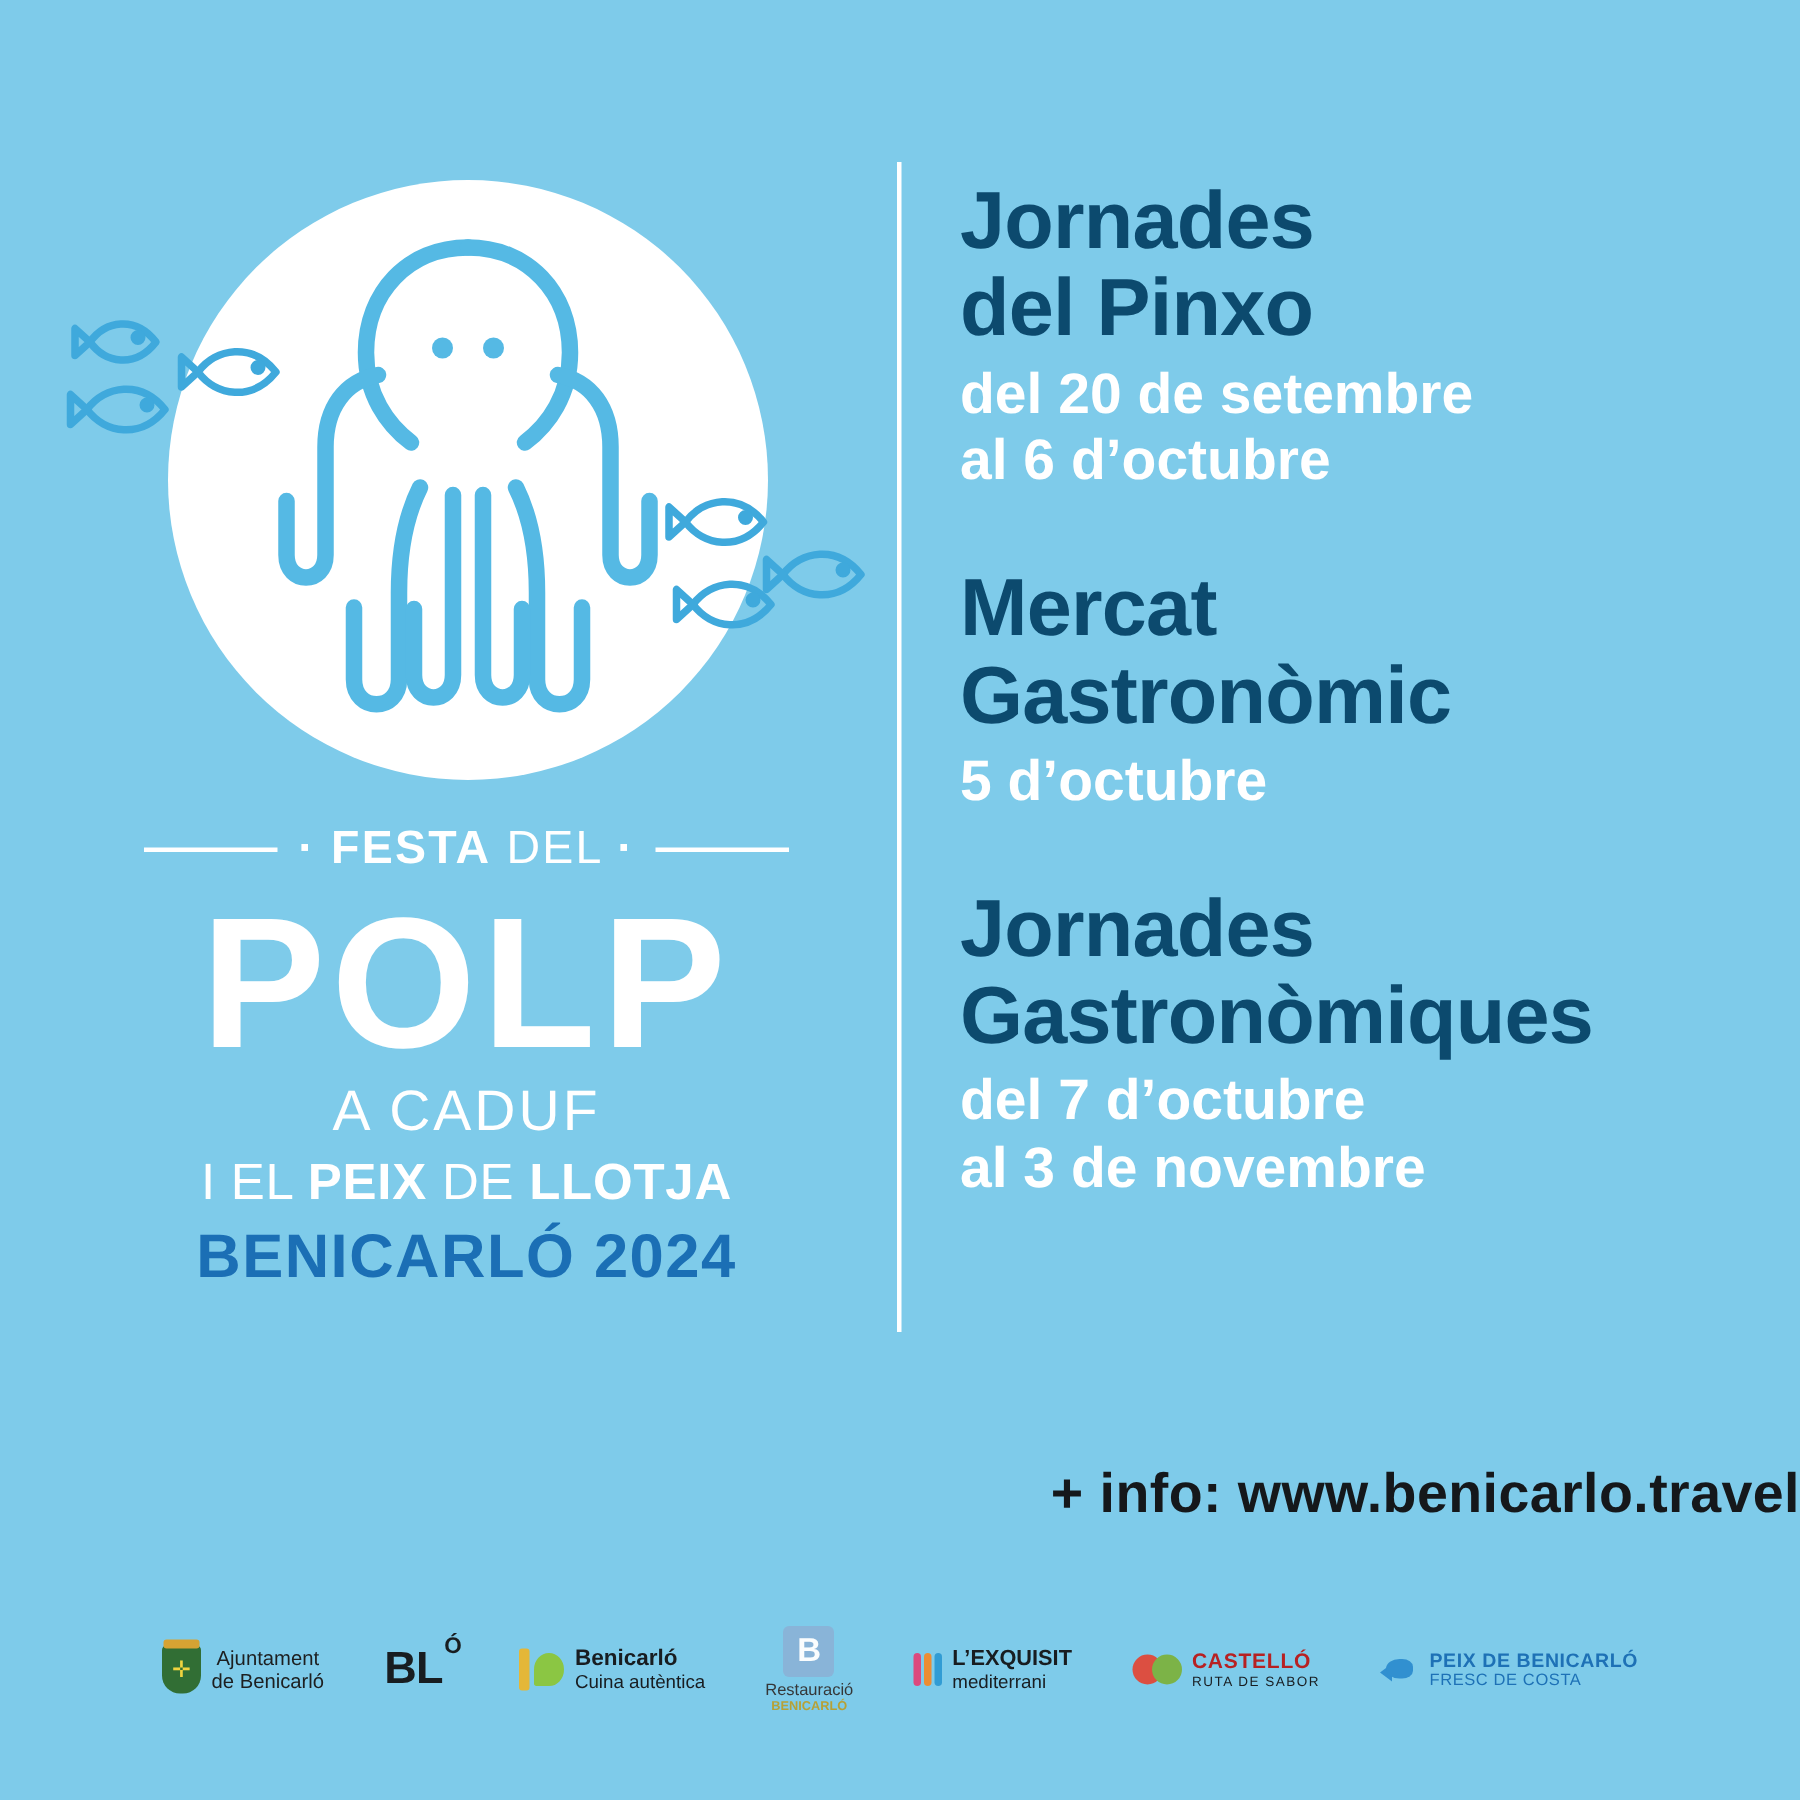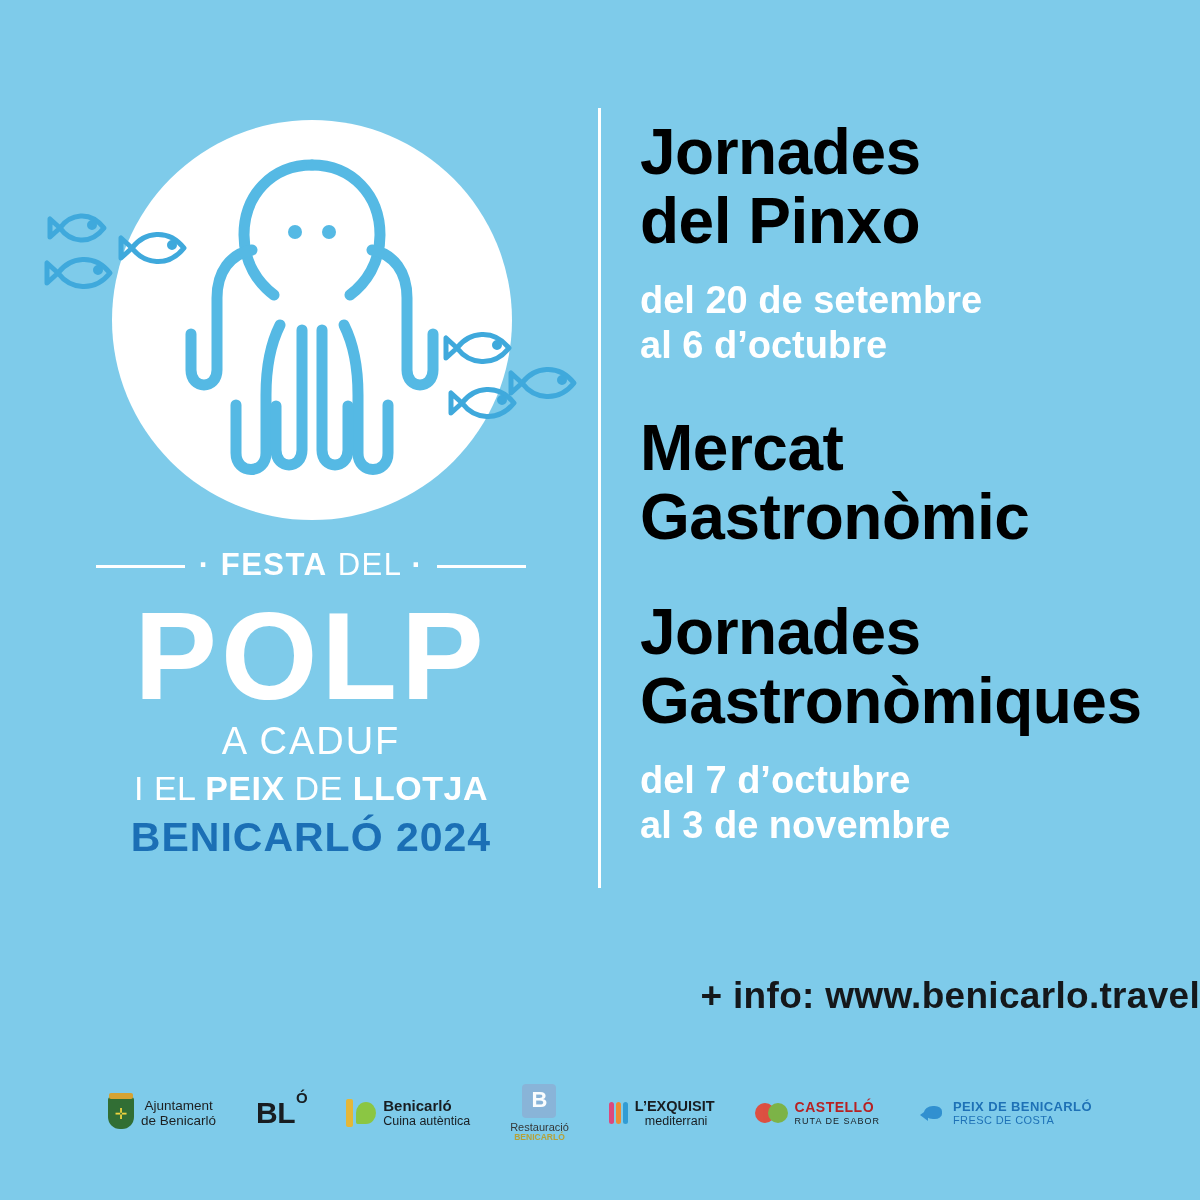--- a/index.html
+++ b/index.html
@@ -123,33 +123,33 @@
 
   
   .right-col {
     position: absolute;
     left: 640px; top: 118px;
     width: 520px;
   }
   .event { margin-bottom: 46px; }
   .event:last-child { margin-bottom: 0; }
   .event-title {
-    font-size: 64px;
+    font-size: 54px;
     font-weight: 700;
-    color: #000000;
+    color: #0c4a6e;
     line-height: 1.08;
     letter-spacing: -0.5px;
     white-space: pre-line;
   }
   .event-dates {
     font-size: 38px;
     font-weight: 700;
     color: #FFFFFF;
     line-height: 1.18;
-    margin-top: 22px;
+    margin-top: 6px;
     white-space: pre-line;
   }
 
   
   .info {
     position: absolute;
     left: 0; top: 975px;
     width: 1200px;
     text-align: right;
     font-size: 37px;
@@ -216,21 +216,21 @@
   }
   .lg-rest .r1 { font-size: 11px; color: #333; margin-top: 3px; }
   .lg-rest .r2 { font-size: 8.5px; color: #b8a032; font-weight: 700; }
 
   .lg-exq-mark { display: flex; gap: 2px; }
   .lg-exq-mark i { display: block; width: 5px; height: 22px; border-radius: 3px; }
   .lg-exq-1 { background: #e0457b; }
   .lg-exq-2 { background: #f08c2e; }
   .lg-exq-3 { background: #2f9bd4; }
   .lg-exq-t1 { font-size: 14.5px; font-weight: 700; color: #15181B; }
-  .lg-exq-t2 { font-size: 12.5px; color: #15181B; margin-left: 10px; }
+  .lg-exq-t2 { font-size: 12.5px; color: #15181B; }
 
   .cast-mark { display: flex; align-items: center; }
   .cast-mark .c1 { width: 20px; height: 20px; border-radius: 50%; background: #e04b3c; }
   .cast-mark .c2 { width: 20px; height: 20px; border-radius: 50%; background: #7cb342; margin-left: -7px; }
   .lg-cast-t1 { font-size: 14px; font-weight: 700; color: #b91c1c; letter-spacing: 0.5px; }
   .lg-cast-t2 { font-size: 9px; color: #15181B; letter-spacing: 1px; }
 
   .peix-mark { width: 26px; height: 20px; position: relative; }
   .peix-mark .body { position: absolute; left: 4px; top: 3px; width: 18px; height: 13px; background: #2f8fd0; border-radius: 50% 40% 40% 50%; }
   .peix-mark .tail { position: absolute; left: 0; top: 6px; width: 0; height: 0; border-top: 6px solid transparent; border-bottom: 6px solid transparent; border-right: 8px solid #2f8fd0; }
@@ -332,20 +332,21 @@
   <div class="right-col">
     <div class="event">
       <div class="event-title">Jornades
 del Pinxo</div>
       <div class="event-dates">del 20 de setembre
 al 6 d’octubre</div>
     </div>
     <div class="event">
       <div class="event-title">Mercat
 Gastronòmic</div>
+      <div class="event-dates">5 d’octubre</div>
     </div>
     <div class="event">
       <div class="event-title">Jornades
 Gastronòmiques</div>
       <div class="event-dates">del 7 d’octubre
 al 3 de novembre</div>
     </div>
   </div>
 
   <div class="info">+ info: www.benicarlo.travel</div>

